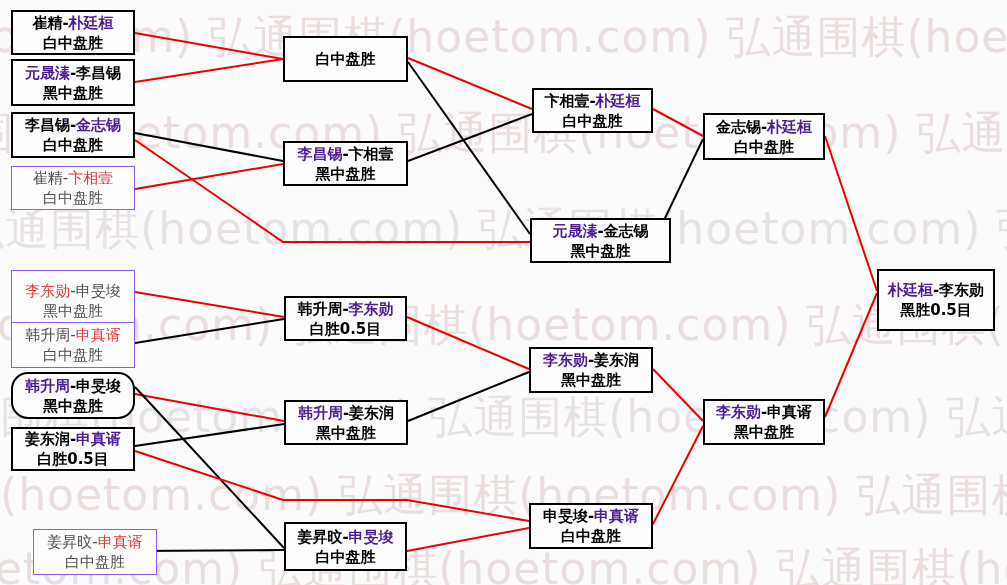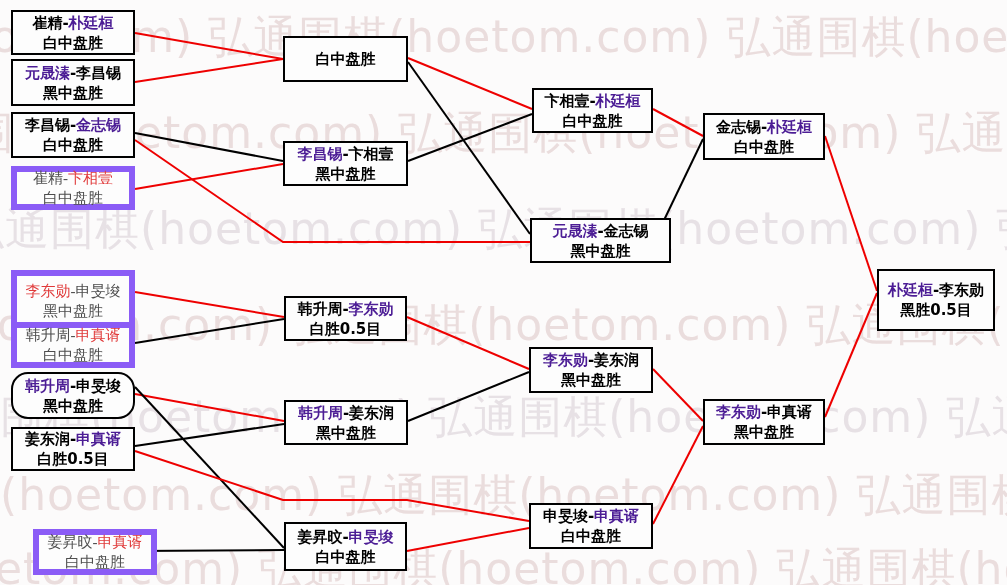--- a/index.html
+++ b/index.html
@@ -20,21 +20,21 @@
   #lines{position:absolute;left:0;top:0;z-index:1;}
   
   #boxes-layer{position:absolute;inset:0;z-index:2;}
   .match{
     position:absolute;background:#fdfdfd;
     display:flex;flex-direction:column;justify-content:center;
     text-align:center;line-height:20px;font-size:15px;
     box-sizing:border-box;
   }
   .match.bold{border:2px solid #000;font-weight:bold;color:#000;}
-  .match.light{border:6px solid #8b5cf6;font-weight:normal;color:#4d4d4d;font-family:Liberation Serif, serif;}
+  .match.light{border:1px solid #8b5cf6;font-weight:normal;color:#4d4d4d;}
   .match .l1{white-space:nowrap;}
   .match.bold .win{color:#4c1d95;}
   .match.light .win{color:#e03a3a;}
   .match .l2{white-space:nowrap;}
 </style>
 </head>
 <body>
 
 <div class="canvas">
   <div id="watermark-layer">

